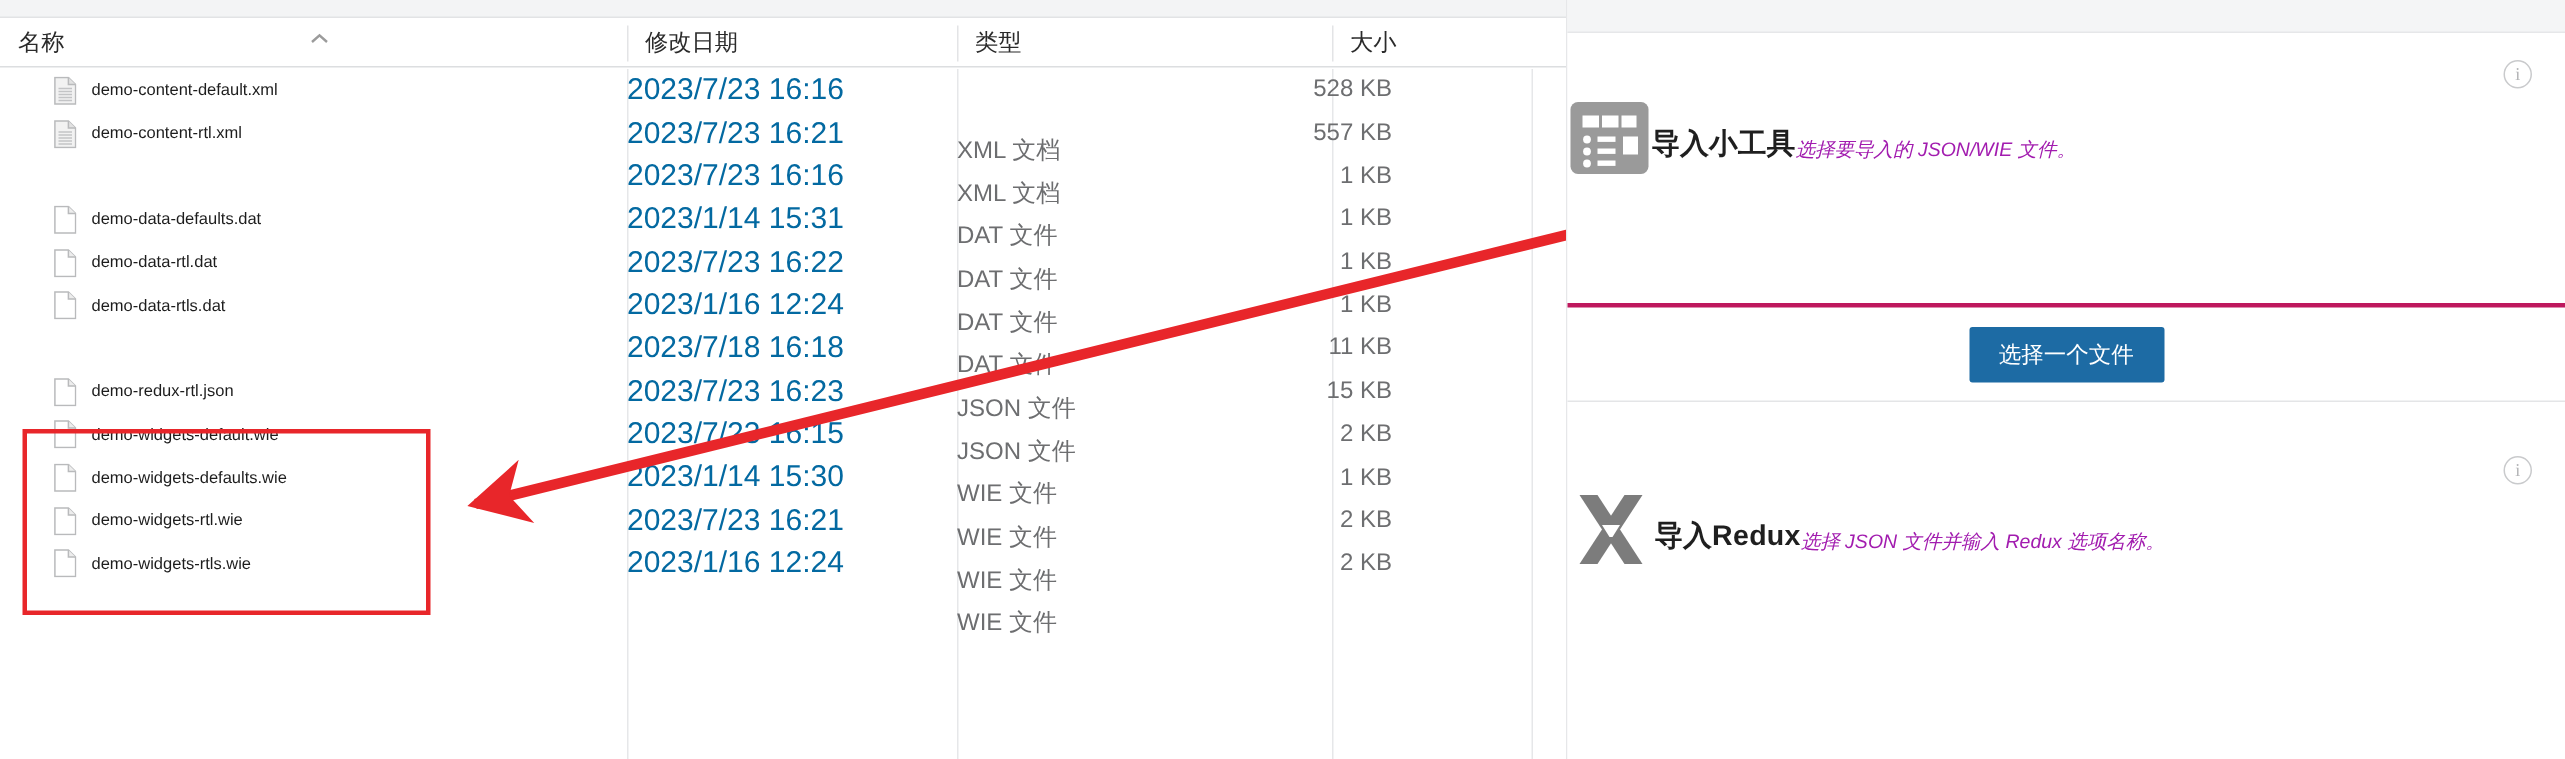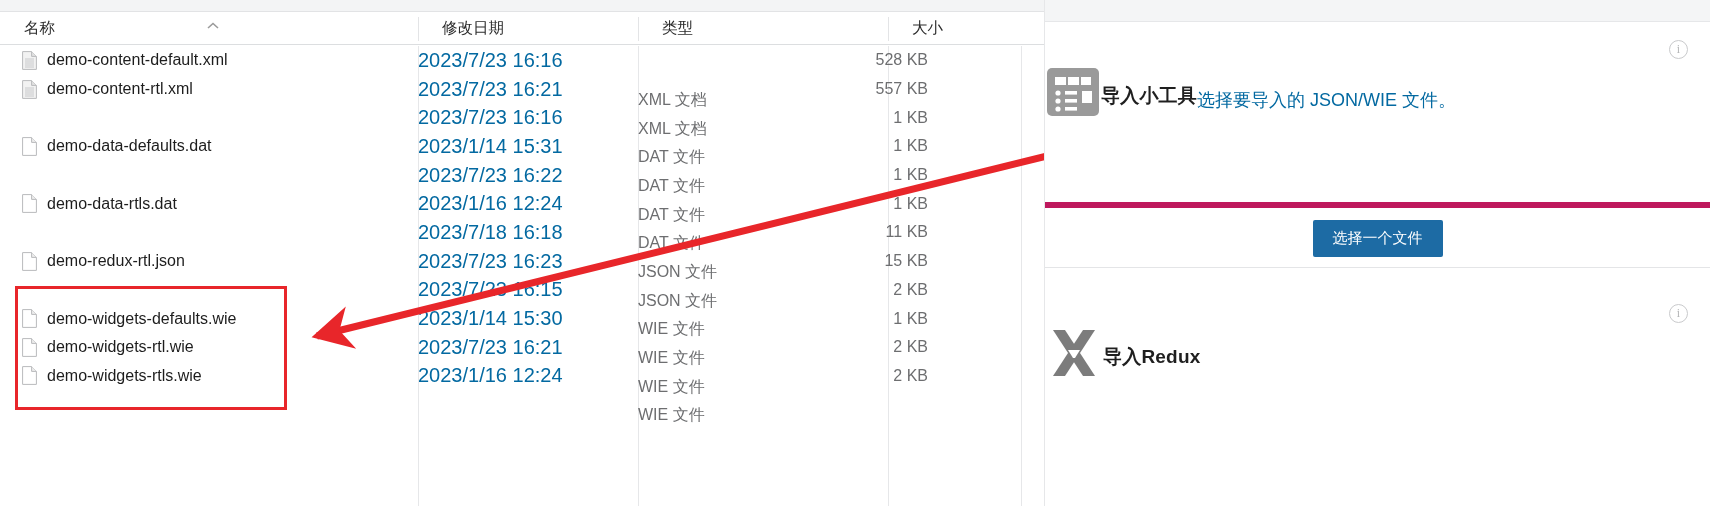--- a/index.html
+++ b/index.html
@@ -27,21 +27,21 @@
   .col-head {
     position: absolute; top: 12px; height: 33px;
     width: 1044px;
     background: #ffffff;
     border-bottom: 1px solid #dcdee0;
   }
   .col-head .cell {
     position: absolute; top: 0; height: 32px;
     display: flex; align-items: center;
     font-size: 15.5px; color: #2b2b2b;
-    padding-left: 24px;
+    padding-left: 12px;
     white-space: nowrap;
   }
   .col-head .sep {
     position: absolute; top: 5px; height: 24px;
     width: 1px; background: #e3e4e6;
   }
   .sort-caret {
     position: absolute; left: 205px; top: 9px;
     width: 16px; height: 10px; color: #9b9b9b;
     font-size: 13px; line-height: 10px; text-align: center;
@@ -49,22 +49,22 @@
 
   .rows { position: absolute; left: 0; top: 46px; width: 1044px; }
   .row {
     position: relative; height: 28.7px;
     display: flex; align-items: center;
     width: 1044px;
   }
   .c-name {
     position: absolute; left: 0; top: 0; height: 28.7px;
     display: flex; align-items: center; gap: 10px;
-    padding-left: 22px;
-    font-size: 16px; color: #1d1d1d;
+    padding-left: 36px;
+    font-size: 11px; color: #1d1d1d;
     white-space: nowrap;
   }
   .c-date {
     position: absolute; left: 418px; top: 0; height: 28.7px;
     display: flex; align-items: center;
     font-size: 20px; color: #0369a1; white-space: nowrap;
   }
   .c-type {
     position: absolute; left: 638px; top: 0; height: 28.7px;
     display: flex; align-items: center;
@@ -124,24 +124,24 @@
   }
   .card-body {
     position: absolute; left: 0; width: 665px;
     display: flex; flex-direction: row; align-items: center;
   }
   .card-icon { margin-bottom: 11px; }
   .card-title {
     font-size: 19px; color: #1f1f1f; font-weight: 700;
     letter-spacing: .2px; margin-bottom: 8px;
   }
-  .card-sub { font-size: 18px; color: #0369a1; }
+  .card-sub { font-size: 13px; color: #a21caf; font-style: italic; }
   .card-footer {
     position: absolute; left: 0; width: 665px;
-    border-top: 6px solid #be185d;
+    border-top: 3px solid #be185d;
     display: flex; justify-content: center; align-items: center;
   }
   .primary-btn {
     background: #1d6ba4; color: #ffffff;
     font-size: 15px; border: none; border-radius: 2px;
     padding: 9px 20px; cursor: pointer;
     font-family: "Liberation Sans", sans-serif;
   }
 </style>
 </head>
@@ -237,20 +237,29 @@
                 <path d="M9.6,0.6 L9.6,5.4 L14.4,5.4" fill="#ededed" stroke="#b9babc" stroke-width="1"></path>
               </svg>
             </span>
             <span>demo-data-defaults.dat</span>
           </div>
           <div class="c-date">2023/1/14 15:31</div>
           <div class="c-type">DAT 文件</div>
           <div class="c-size">1 KB</div>
         </div>
         <div class="row">
+          <div class="c-name">
+            <span class="fileicon">
+              <svg width="15" height="19" viewBox="0 0 15 19">
+                <path d="M0.6,0.6 H9.6 L14.4,5.4 V18.4 H0.6 Z" fill="#ffffff" stroke="#b9babc" stroke-width="1"></path>
+                <path d="M9.6,0.6 L9.6,5.4 L14.4,5.4" fill="#ededed" stroke="#b9babc" stroke-width="1"></path>
+              </svg>
+            </span>
+            <span>demo-data-rtl.dat</span>
+          </div>
           <div class="c-date">2023/7/23 16:22</div>
           <div class="c-type">DAT 文件</div>
           <div class="c-size">1 KB</div>
         </div>
         <div class="row">
           <div class="c-name">
             <span class="fileicon">
               <svg width="15" height="19" viewBox="0 0 15 19">
                 <path d="M0.6,0.6 H9.6 L14.4,5.4 V18.4 H0.6 Z" fill="#ffffff" stroke="#b9babc" stroke-width="1"></path>
                 <path d="M9.6,0.6 L9.6,5.4 L14.4,5.4" fill="#ededed" stroke="#b9babc" stroke-width="1"></path>
@@ -275,20 +284,29 @@
                 <path d="M9.6,0.6 L9.6,5.4 L14.4,5.4" fill="#ededed" stroke="#b9babc" stroke-width="1"></path>
               </svg>
             </span>
             <span>demo-redux-rtl.json</span>
           </div>
           <div class="c-date">2023/7/23 16:23</div>
           <div class="c-type">JSON 文件</div>
           <div class="c-size">15 KB</div>
         </div>
         <div class="row">
+          <div class="c-name">
+            <span class="fileicon">
+              <svg width="15" height="19" viewBox="0 0 15 19">
+                <path d="M0.6,0.6 H9.6 L14.4,5.4 V18.4 H0.6 Z" fill="#ffffff" stroke="#b9babc" stroke-width="1"></path>
+                <path d="M9.6,0.6 L9.6,5.4 L14.4,5.4" fill="#ededed" stroke="#b9babc" stroke-width="1"></path>
+              </svg>
+            </span>
+            <span>demo-widgets-default.wie</span>
+          </div>
           <div class="c-date">2023/7/23 16:15</div>
           <div class="c-type">WIE 文件</div>
           <div class="c-size">2 KB</div>
         </div>
         <div class="row">
           <div class="c-name">
             <span class="fileicon">
               <svg width="15" height="19" viewBox="0 0 15 19">
                 <path d="M0.6,0.6 H9.6 L14.4,5.4 V18.4 H0.6 Z" fill="#ffffff" stroke="#b9babc" stroke-width="1"></path>
                 <path d="M9.6,0.6 L9.6,5.4 L14.4,5.4" fill="#ededed" stroke="#b9babc" stroke-width="1"></path>
@@ -378,18 +396,19 @@
 
       <div class="card-body" style="top:56px;">
         <div class="card-icon">
           <svg width="58" height="58" viewBox="0 0 58 58">
             <path d="M8,6 L20,6 L50,52 L38,52 Z" fill="#7c7c7c"></path>
             <path d="M50,6 L38,6 L8,52 L20,52 Z" fill="#7c7c7c"></path>
             <path d="M23,26 L35,26 L30,34 L28,34 Z" fill="#ffffff"></path>
           </svg>
         </div>
         <div class="card-title">导入Redux</div>
+        <div class="card-sub">选择 JSON 文件并输入 Redux 选项名称。</div>
       </div>
     </div>
 
   </div>
 
 </div>
 
 </body></html>

